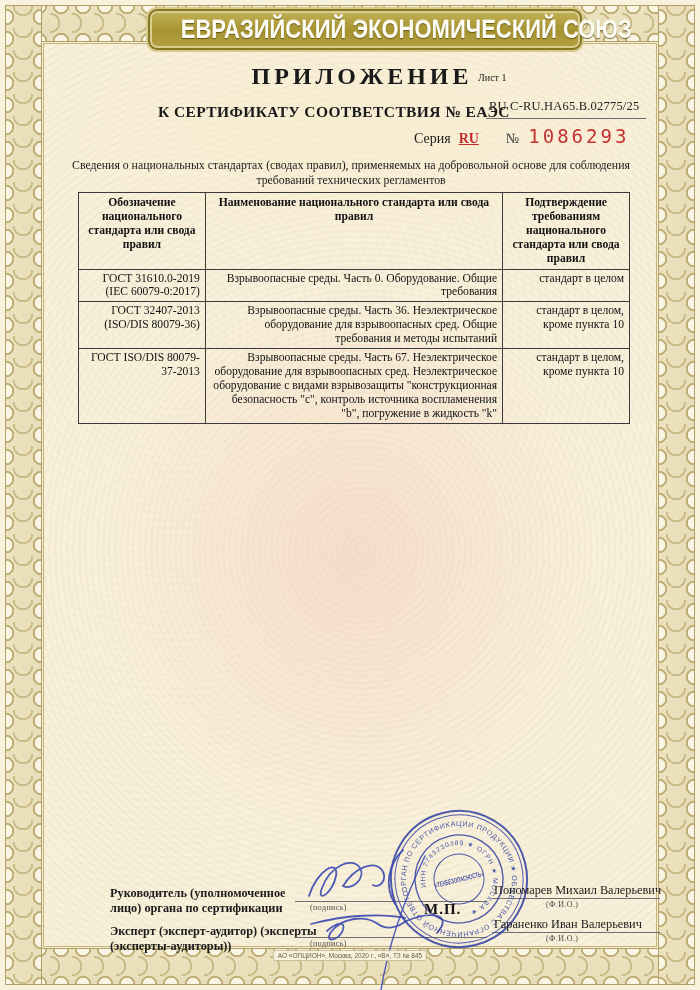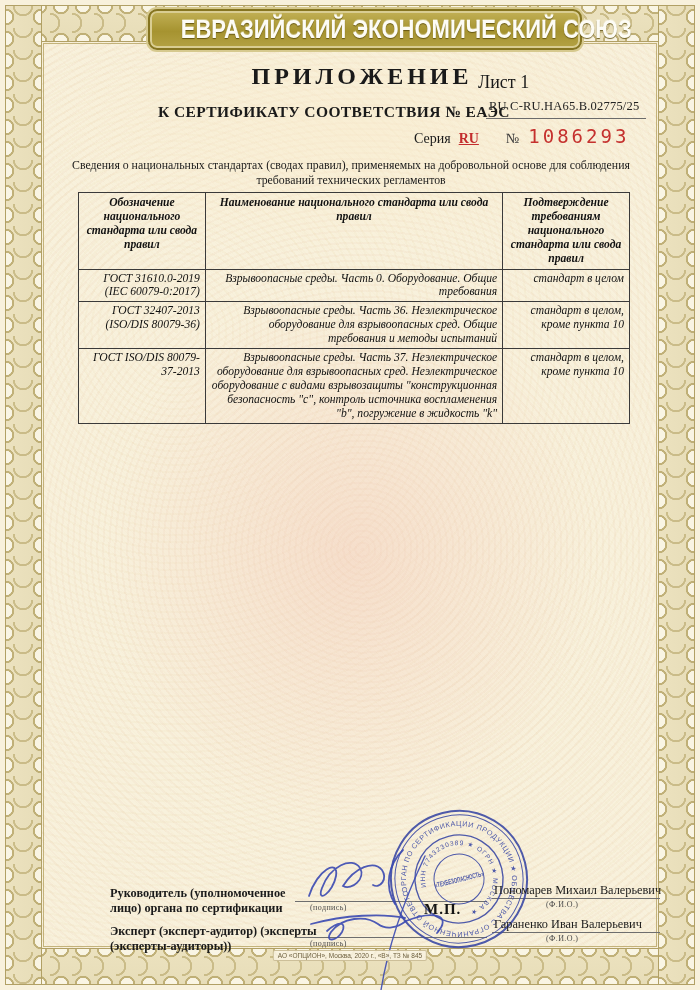--- a/index.html
+++ b/index.html
@@ -47,36 +47,36 @@
     display:flex;align-items:center;justify-content:flex-start;
   }
   .banner span{
     font-family:"Liberation Sans",sans-serif;font-weight:bold;font-size:25px;
     color:#fdfcf5;transform:scaleX(.88);white-space:nowrap;
     text-shadow:0 1px 1px rgba(90,75,10,.85), 0 -1px 0 rgba(255,255,240,.35);
   }
 
   .doc-title{position:absolute;left:12px;top:63px;width:700px;text-align:center;z-index:2;}
   .doc-title span{font-weight:bold;font-size:24px;letter-spacing:4px;}
-  .sheet{position:absolute;left:478px;top:72px;font-size:18px;z-index:2;}
+  .sheet{position:absolute;left:478px;top:72px;font-size:10px;z-index:2;}
 
   .subtitle{position:absolute;left:158px;top:103px;font-weight:bold;font-size:15.5px;letter-spacing:.4px;z-index:2;}
   .cert-num{position:absolute;left:489px;top:99px;font-size:12.5px;letter-spacing:.2px;color:#222;z-index:2;}
   .cert-underline{position:absolute;left:486px;top:118px;width:160px;height:1px;background:#6b6b6b;z-index:2;}
 
   .series{position:absolute;left:414px;top:125px;font-size:14px;z-index:2;display:flex;align-items:baseline;}
   .series .val{margin-left:8px;font-weight:bold;}
   .series .nsign{margin-left:27px;color:#3a3a3a;}
   .red{color:#c32d2d;text-decoration:underline;}
   .form-number{margin-left:9px;font-family:"DejaVu Sans Mono",monospace;font-weight:normal;font-size:19px;letter-spacing:3px;color:#c5312e;}
 
   .intro{position:absolute;left:67px;top:158px;width:568px;text-align:center;font-size:11.8px;line-height:1.28;z-index:2;}
 
   table.std{position:absolute;left:78px;top:192px;width:552px;border-collapse:collapse;z-index:2;
-    font-size:11.6px;line-height:1.2;color:#111;font-style:italic;}
+    font-size:11.6px;line-height:1.2;color:#111;}
   table.std th,table.std td{border:1px solid #3a3a3a;padding:2px 5px;vertical-align:top;text-align:right;}
   table.std th{font-weight:bold;text-align:center;padding:3px 6px;}
 
   .role{position:absolute;font-weight:bold;font-size:12.3px;line-height:1.25;z-index:2;width:205px;}
   .role.head{left:110px;top:886px;}
   .role.expert{left:110px;top:924px;width:215px;}
   .sigline{position:absolute;height:1px;background:#6e6e6e;z-index:2;}
   .cap{position:absolute;font-size:8px;color:#4a4a4a;letter-spacing:.4px;z-index:2;}
   .name{position:absolute;font-size:12.3px;z-index:6;}
   .mp{position:absolute;left:424px;top:901px;font-size:15px;font-weight:bold;letter-spacing:1px;color:#141414;z-index:5;}
@@ -140,21 +140,21 @@
         <td>Взрывоопасные среды. Часть 0. Оборудование. Общие требования</td>
         <td>стандарт в целом</td>
       </tr>
       <tr>
         <td>ГОСТ 32407-2013 (ISO/DIS 80079-36)</td>
         <td>Взрывоопасные среды. Часть 36. Неэлектрическое оборудование для взрывоопасных сред. Общие требования и методы испытаний</td>
         <td>стандарт в целом, кроме пункта 10</td>
       </tr>
       <tr>
         <td>ГОСТ ISO/DIS 80079-37-2013</td>
-        <td>Взрывоопасные среды. Часть 37. Неэлектрическое оборудование для взрывоопасных сред. Неэлектрическое оборудование с видами взрывозащиты "конструкционная безопасность "с", контроль источника воспламенения "b", погружение в жидкость "k"</td>
+        <td>Взрывоопасные среды. Часть 67. Неэлектрическое оборудование для взрывоопасных сред. Неэлектрическое оборудование с видами взрывозащиты "конструкционная безопасность "с", контроль источника воспламенения "b", погружение в жидкость "k"</td>
         <td>стандарт в целом, кроме пункта 10</td>
       </tr>
     </tbody>
   </table>
 
   <div class="role expert">Эксперт (эксперт-аудитор) (эксперты (эксперты-аудиторы))</div>
   <div class="role head">Руководитель (уполномоченное лицо) органа по сертификации</div>
 
   <div class="sigline" style="left:295px;top:901px;width:192px;"></div>
   <div class="cap" style="left:310px;top:903px;">(подпись)</div>

